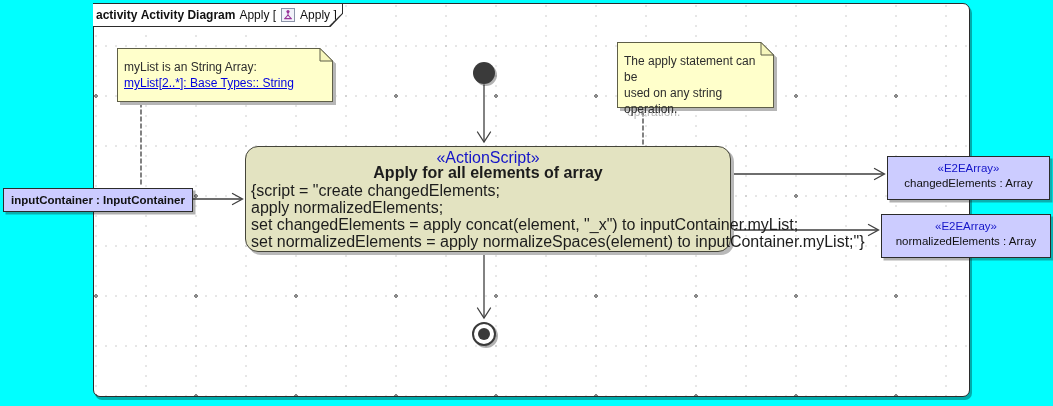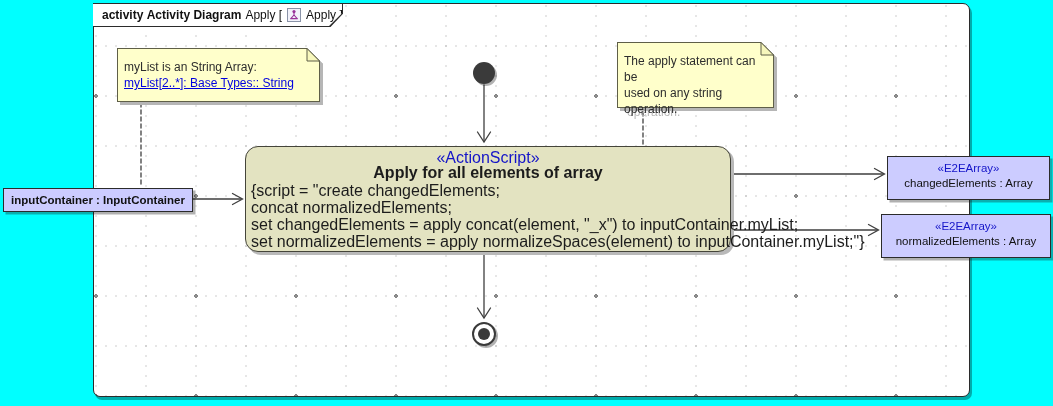--- a/index.html
+++ b/index.html
@@ -29,21 +29,21 @@
   
   #frame-tab{
     position:absolute;left:93px;top:3px;width:250px;height:24px;
     background:#2b2b2b;
     clip-path:polygon(0 0,100% 0,100% 45%,95% 100%,0 100%);
     z-index:2;
   }
   #frame-tab-fill{
     position:absolute;left:0;top:1px;right:1px;bottom:1px;background:#ffffff;
     clip-path:polygon(0 0,100% 0,100% 42%,94.8% 100%,0 100%);
-    display:flex;align-items:center;padding-left:9px;gap:4px;
+    display:flex;align-items:center;padding-left:3px;gap:4px;
     font-size:12px;color:#111;white-space:nowrap;
   }
   .tab-bold{font-weight:bold;}
   .tab-reg{font-weight:normal;}
   .tab-icon{display:inline-flex;margin:0 1px;}
 
   
   .note{position:absolute;filter:drop-shadow(3px 3px 0 #b6b6b6);z-index:3;}
   .note-border{position:absolute;inset:0;background:#5f5f48;
     clip-path:polygon(0 0,calc(100% - 13px) 0,100% 13px,100% 100%,0 100%);}
@@ -134,21 +134,21 @@
         <svg width="14" height="14" viewBox="0 0 14 14">
           <rect x="0.5" y="0.5" width="13" height="13" fill="#f2f2fa" stroke="#8a93a8"></rect>
           <circle cx="7" cy="3.6" r="1.6" fill="#993399"></circle>
           <path d="M7 5 L7 7 M7 7 L3.8 10.6 M7 7 L10.2 10.6 M3.2 10.6 L10.8 10.6" stroke="#993399" stroke-width="1.1" fill="none"></path>
         </svg>
       </span>
       <span class="tab-reg">Apply ]</span>
     </div>
   </div>
 
-  <div class="note" style="left:117px;top:48px;width:203px;height:54px;">
+  <div class="note" style="left:117px;top:48px;width:168px;height:54px;padding-left:48px;">
     <div class="note-border"></div>
     <div class="note-bg"></div>
     <svg class="note-fold" width="14" height="14" viewBox="0 0 14 14">
       <path d="M1 0.5 L13.5 13 L1 13 Z" fill="#f7f7bc" stroke="#5f5f48"></path>
     </svg>
     <div class="note-body">
       <div>myList is an String Array:</div>
       <div class="note-link">myList[2..*]: Base Types:: String</div>
     </div>
   </div>
@@ -164,21 +164,21 @@
       <div>used on any string</div>
       <div>operation.</div>
     </div>
   </div>
 
   <div id="action">
     <div class="stereo">«ActionScript»</div>
     <div id="action-title">Apply for all elements of array</div>
     <div id="action-script">
       <div>{script = "create changedElements;</div>
-      <div>concat normalizedElements;</div>
+      <div>apply normalizedElements;</div>
       <div>set changedElements = apply concat(element, "_x") to inputContainer.myList;</div>
       <div>set normalizedElements = apply normalizeSpaces(element) to inputContainer.myList;"}</div>
     </div>
   </div>
 
   <div class="obj" id="obj-input">
     <span>inputContainer : InputContainer</span>
   </div>
 
   <div class="obj" id="obj-changed">

